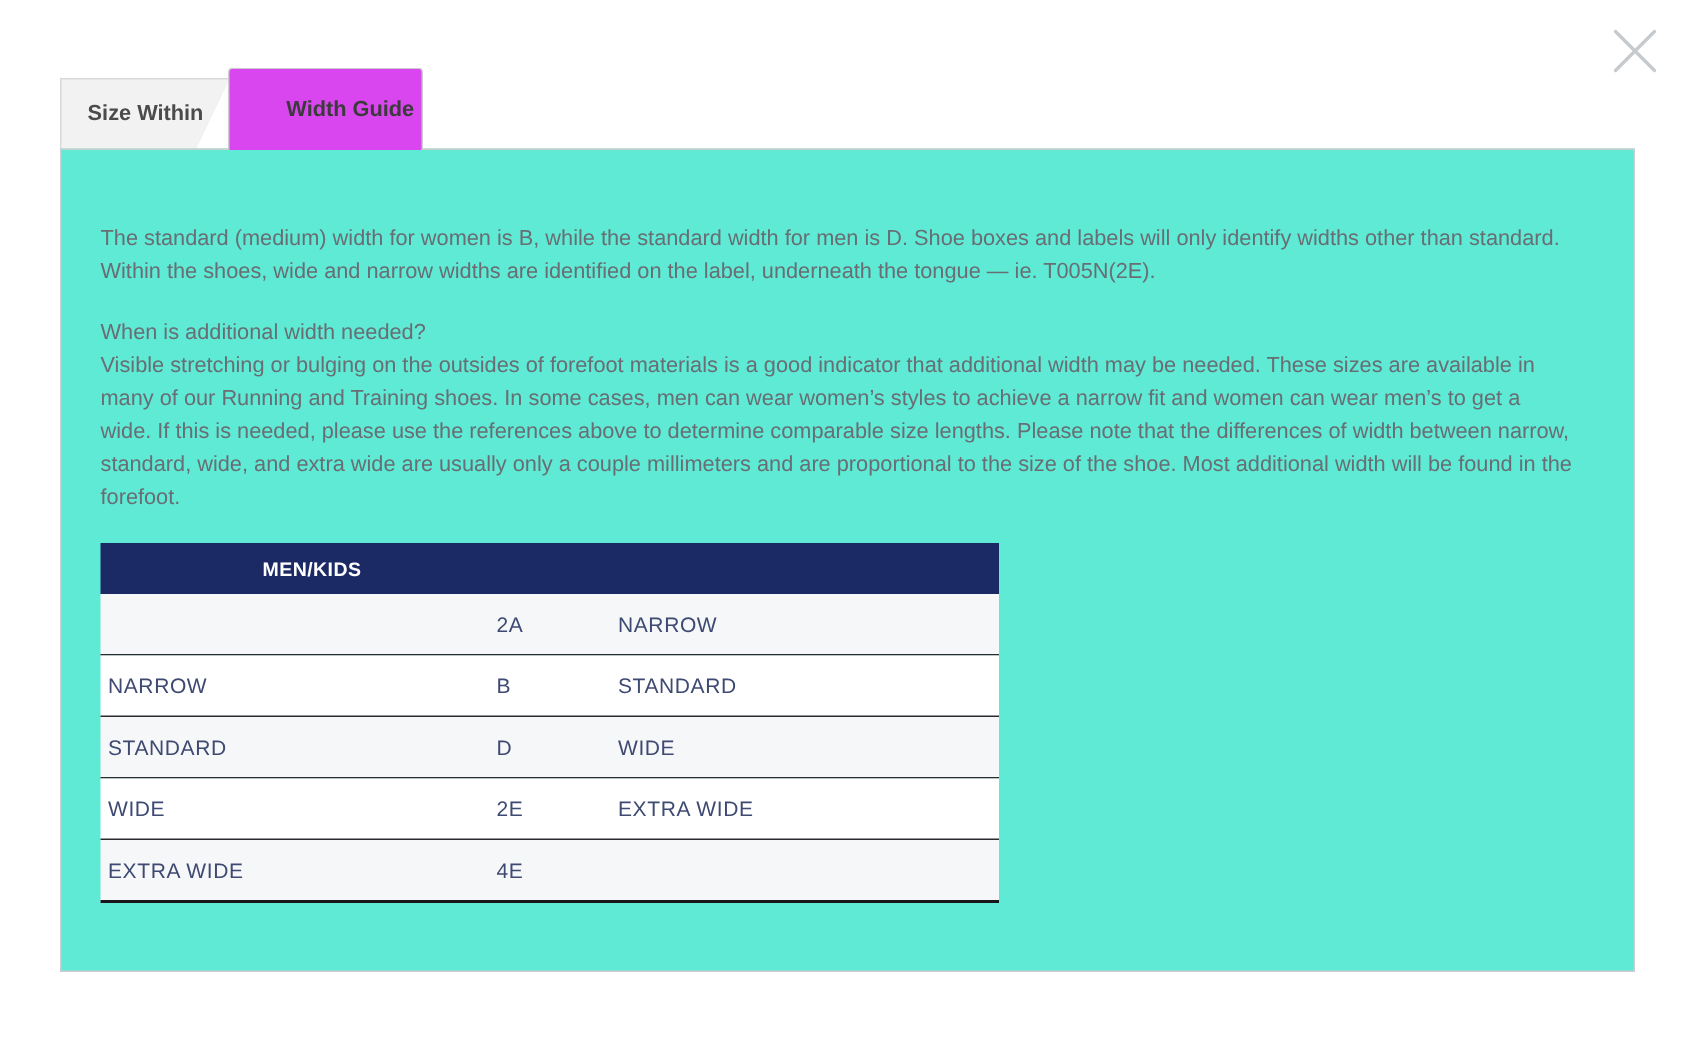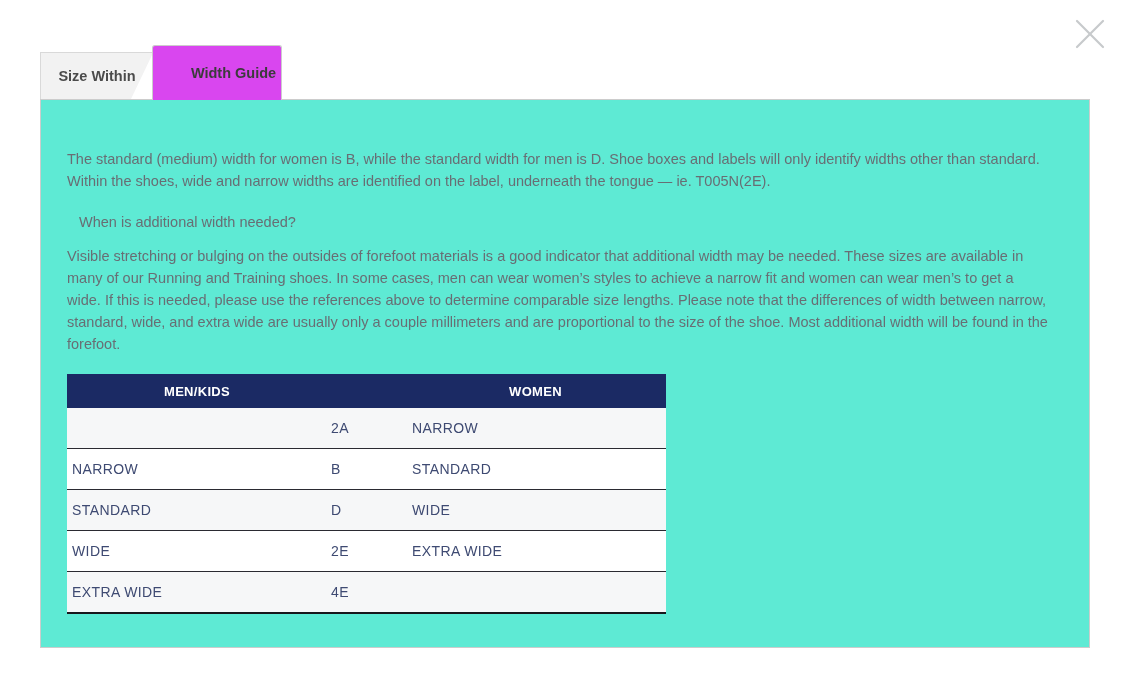--- a/index.html
+++ b/index.html
@@ -41,28 +41,28 @@
     border:1px solid #cccccc;background:#5eead4;box-sizing:border-box;
     z-index:2;
   }
   .panel-inner{padding:48px 0 0 26px;}
 
   .body-text{
     width:982px;font-size:14.5px;line-height:22px;color:#686e74;
     font-weight:normal;
   }
   .intro{margin:0 0 19px 0;}
-  .question{margin:12px;}
+  .question{margin:0;}
   .answer{margin:0;}
 
   
   .width-table{width:599px;margin-top:19px;}
   .t-head{
     display:grid;grid-template-columns:260px 78px 261px;
-    background:#1b2a64;height:34px;align-items:center;
+    background:#1b2a64;height:34px;align-items:center;padding-left:11px;
   }
   .t-head .h-cell{
     color:#ffffff;font-size:13px;font-weight:bold;text-align:center;
     letter-spacing:.3px;
   }
   .t-row{
     display:grid;grid-template-columns:260px 78px 261px;
     height:40px;align-items:center;border-bottom:1px solid #2a2a31;
   }
   .t-row:nth-child(odd){background:#f6f7f8;}
@@ -96,21 +96,20 @@
 <div class="panel">
   <div class="panel-inner">
     <p class="body-text intro">The standard (medium) width for women is B, while the standard width for men is D. Shoe boxes and labels will only identify widths other than standard. Within the shoes, wide and narrow widths are identified on the label, underneath the tongue — ie. T005N(2E).</p>
     <div class="body-text question">When is additional width needed?</div>
     <div class="body-text answer">Visible stretching or bulging on the outsides of forefoot materials is a good indicator that additional width may be needed. These sizes are available in many of our Running and Training shoes. In some cases, men can wear women’s styles to achieve a narrow fit and women can wear men’s to get a wide. If this is needed, please use the references above to determine comparable size lengths. Please note that the differences of width between narrow, standard, wide, and extra wide are usually only a couple millimeters and are proportional to the size of the shoe. Most additional width will be found in the forefoot.</div>
 
     <div class="width-table">
       <div class="t-head">
         <div class="h-cell">MEN/KIDS</div>
         <div class="h-cell"></div>
-        <div class="h-cell">WOMEN</div>
       </div>
       <div>
           <div class="t-row">
             <div class="t-cell c0"></div>
             <div class="t-cell c1">2A</div>
             <div class="t-cell c2">NARROW</div>
           </div>
           <div class="t-row">
             <div class="t-cell c0">NARROW</div>
             <div class="t-cell c1">B</div>

